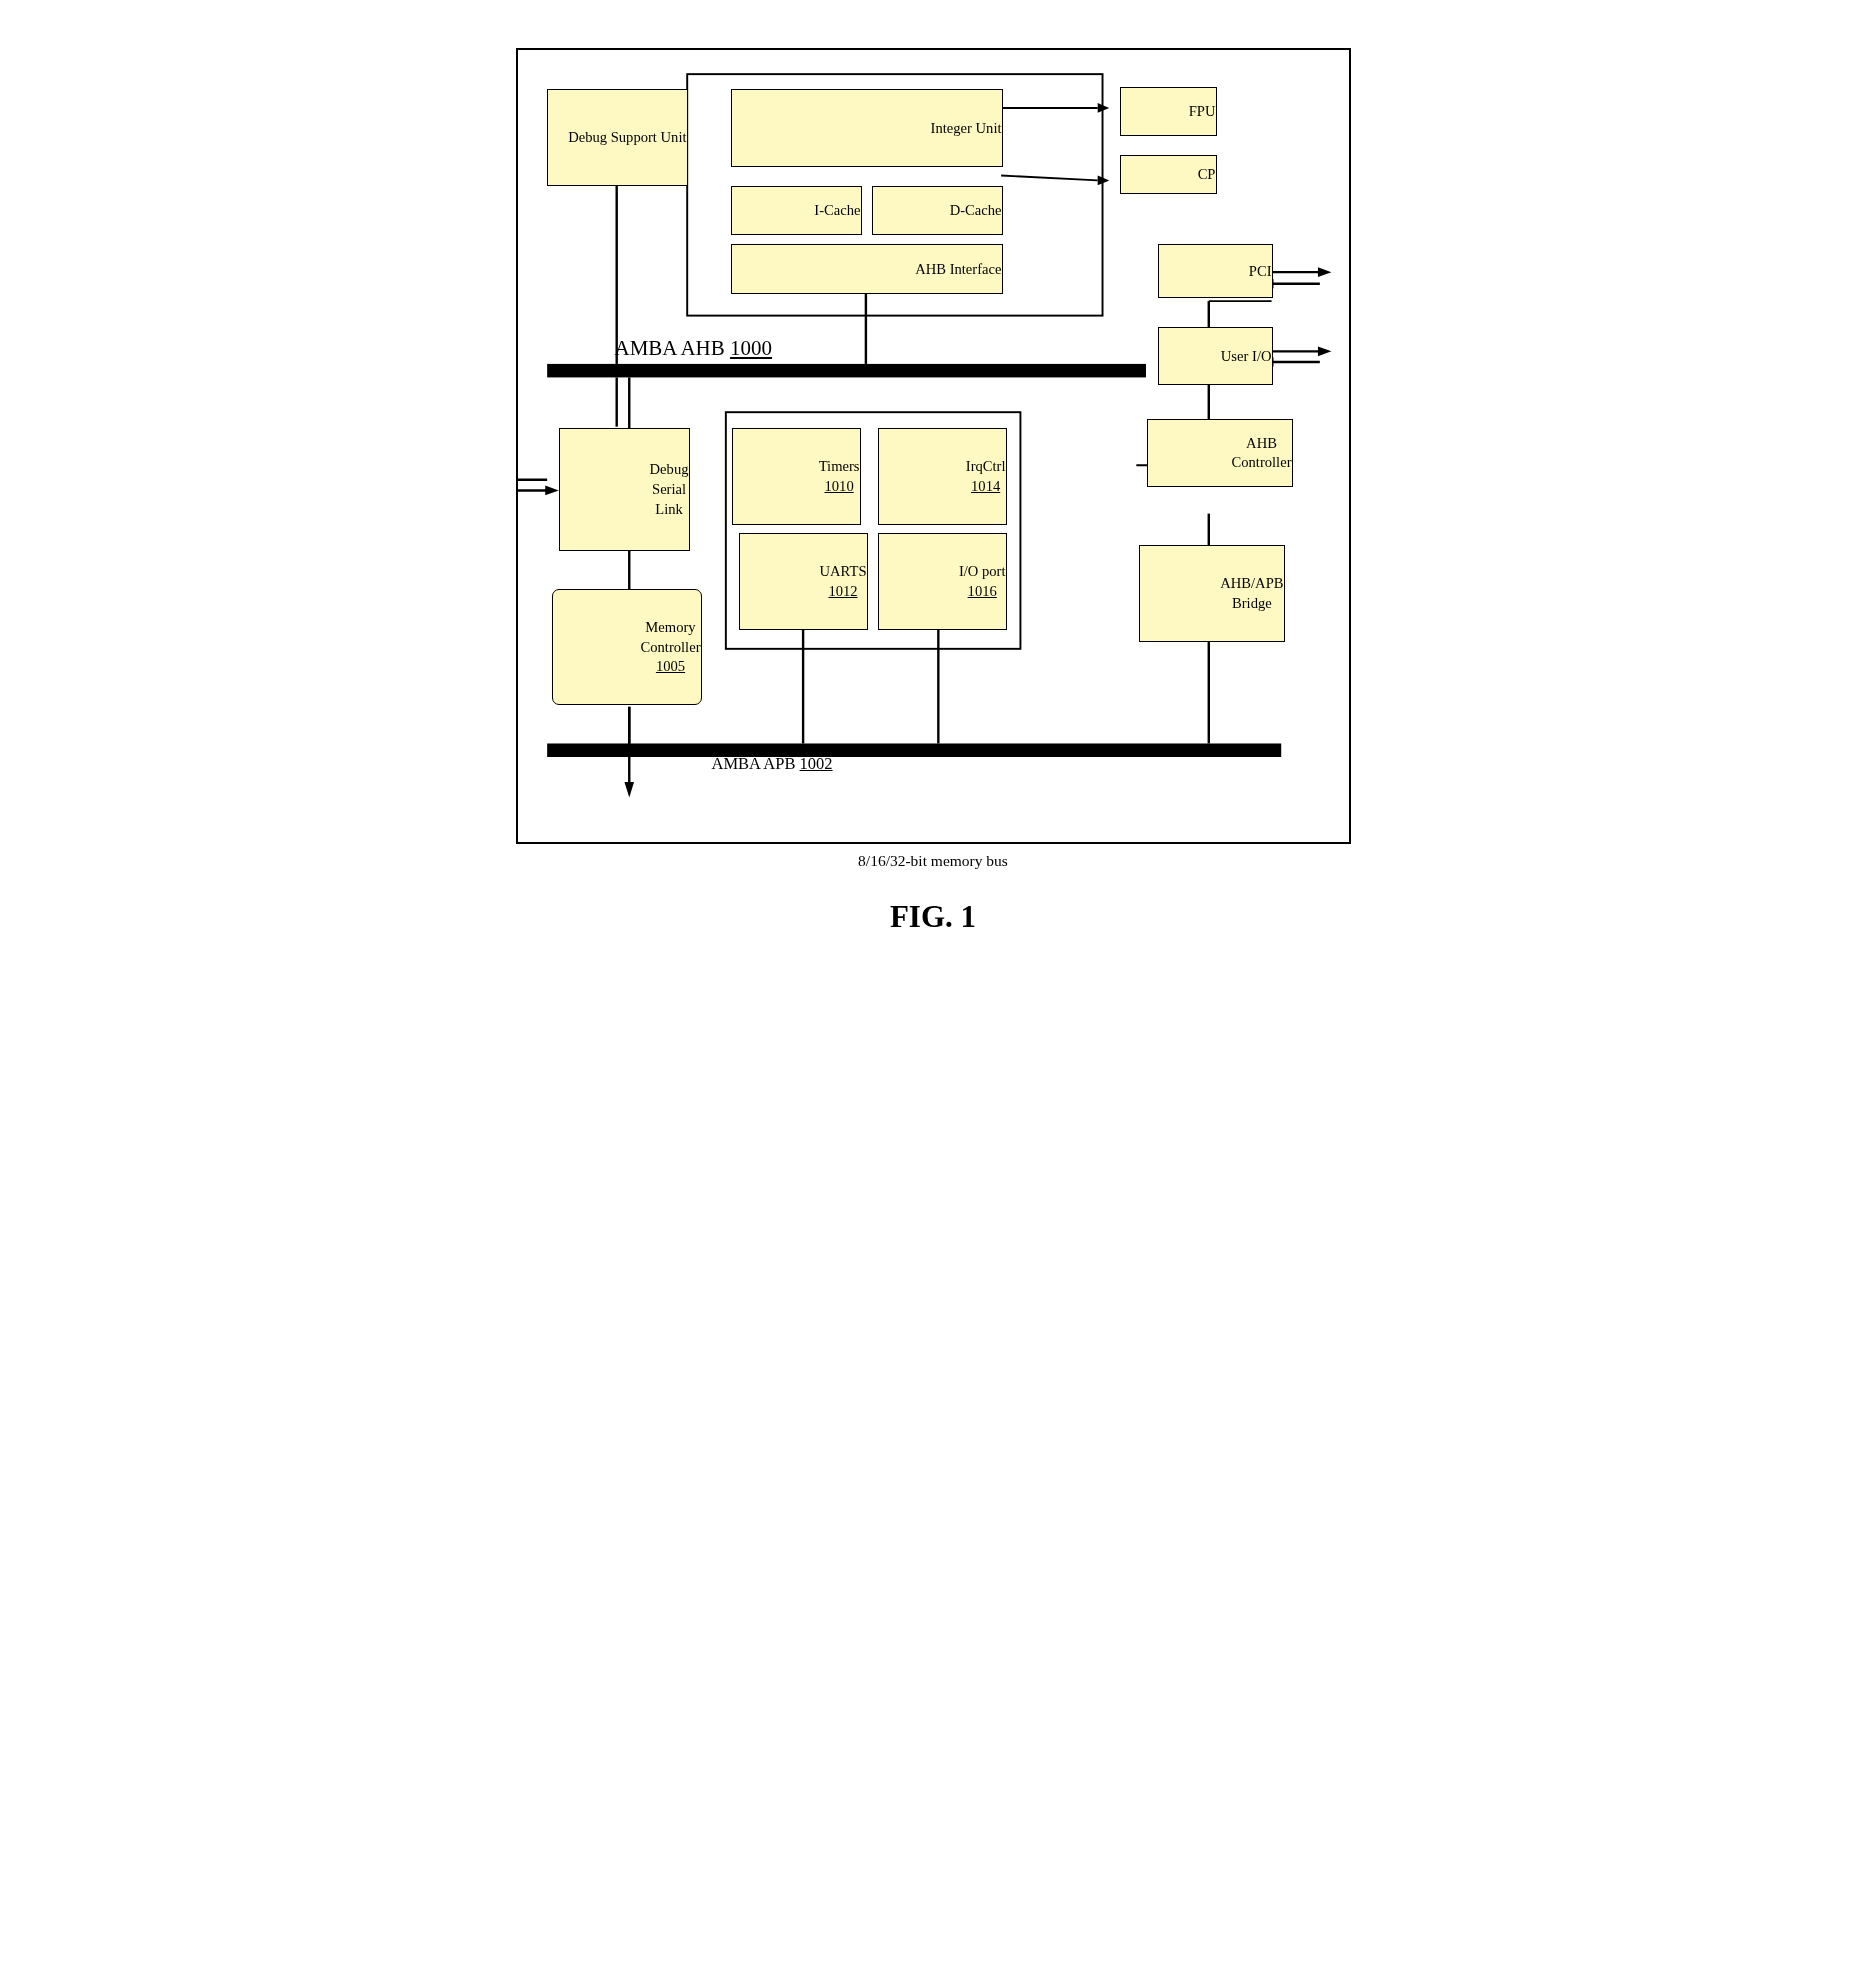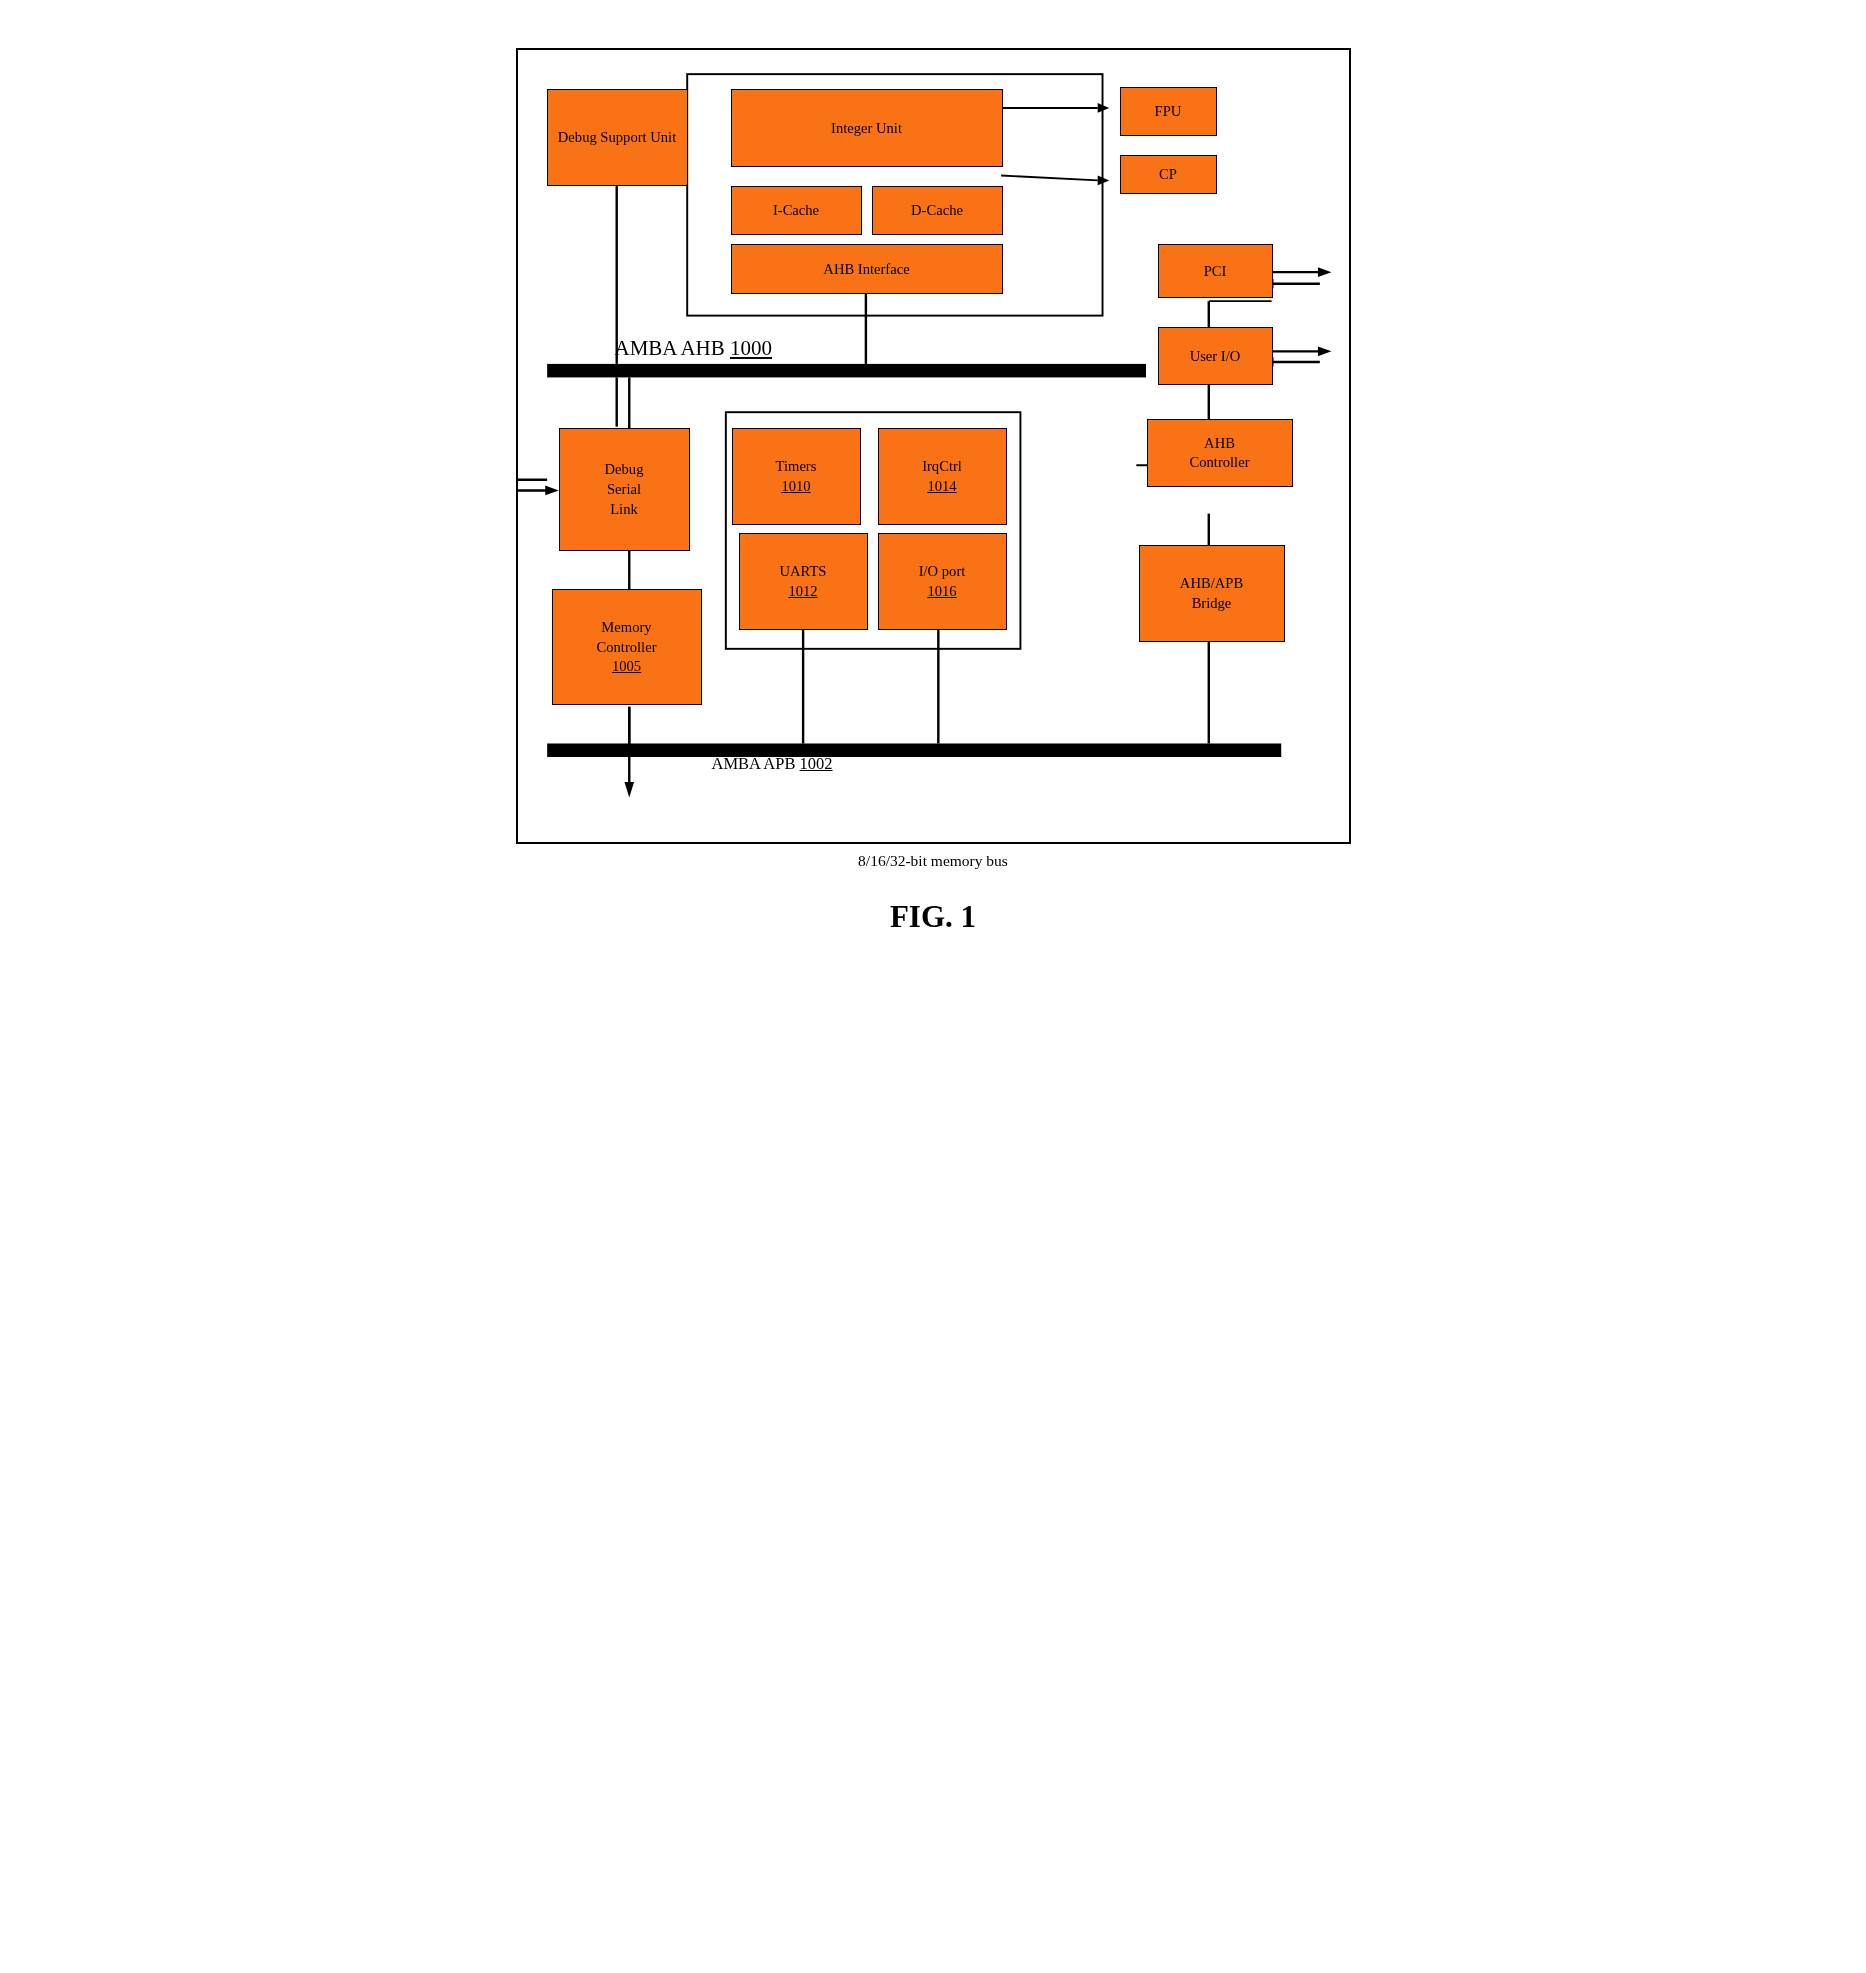--- a/index.html
+++ b/index.html
@@ -22,24 +22,24 @@
       border: 2.9px solid #000;
       width: 835px;
       min-height: 796px;
       position: relative;
       background: #fff;
       margin-top: 29px;
     }
     .block {
       position: absolute;
       border: 1.9px solid #000;
-      background: #f97316;
+      background: #fef9c3;
       display: flex;
       align-items: center;
-      justify-content: center;
+      justify-content: flex-end;
       text-align: center;
       font-size: 14.6px;
       line-height: 1.3;
     }
     .block-label {
       font-size: 14.6px;
       line-height: 1.35;
     }
     .underline { text-decoration: underline; }
     .fig-caption {
@@ -187,21 +187,21 @@
     </div>
 
     <div class="block" style="left:360px; top:483px; width:129px; height:97px;">
       <span class="block-label">I/O port<br><span class="underline">1016</span></span>
     </div>
 
     <div class="block" style="left:629px; top:369px; width:146px; height:68px;">
       <span class="block-label">AHB<br>Controller</span>
     </div>
 
-    <div class="block" style="left:34px; top:539px; width:150px; height:116px;">
+    <div class="block" style="left:34px; top:539px; width:150px; height:116px;border-radius:7px;">
       <span class="block-label">Memory<br>Controller<br><span class="underline">1005</span></span>
     </div>
 
     <div class="block" style="left:621px; top:495px; width:146px; height:97px;">
       <span class="block-label">AHB/APB<br>Bridge</span>
     </div>
 
     <div style="position:absolute; left:194px; top:704px; font-size:16.5px;">
       AMBA APB <span class="underline">1002</span>
     </div>

